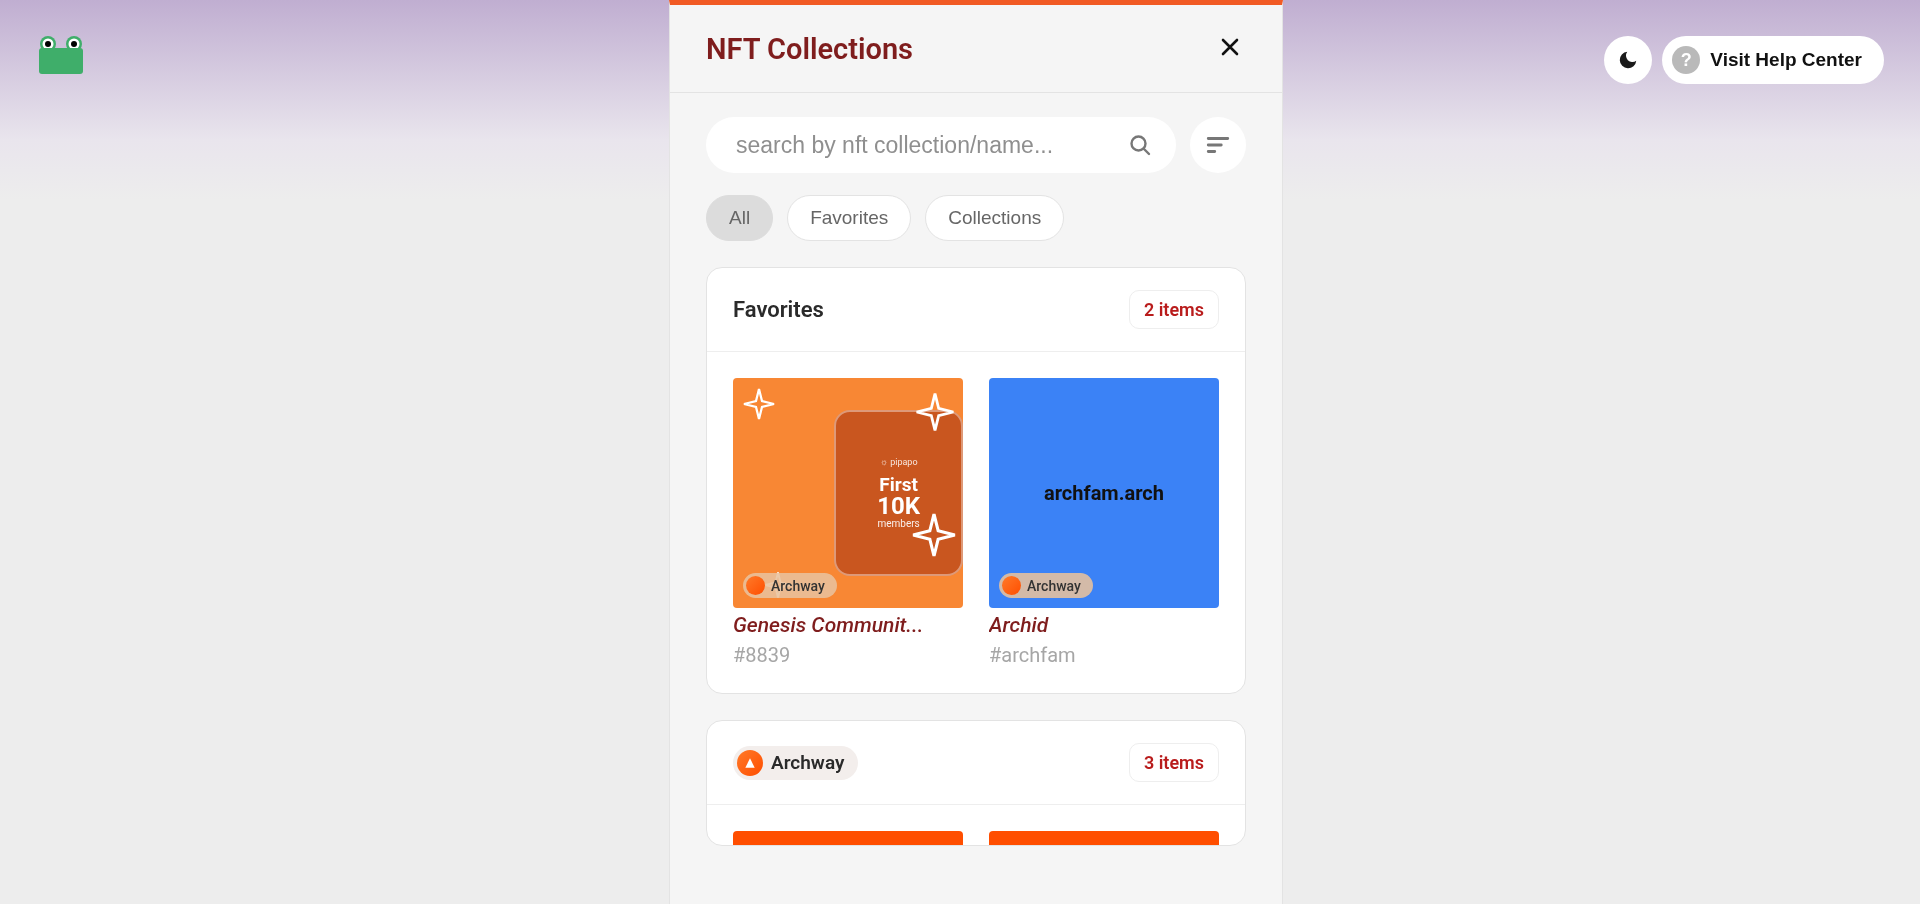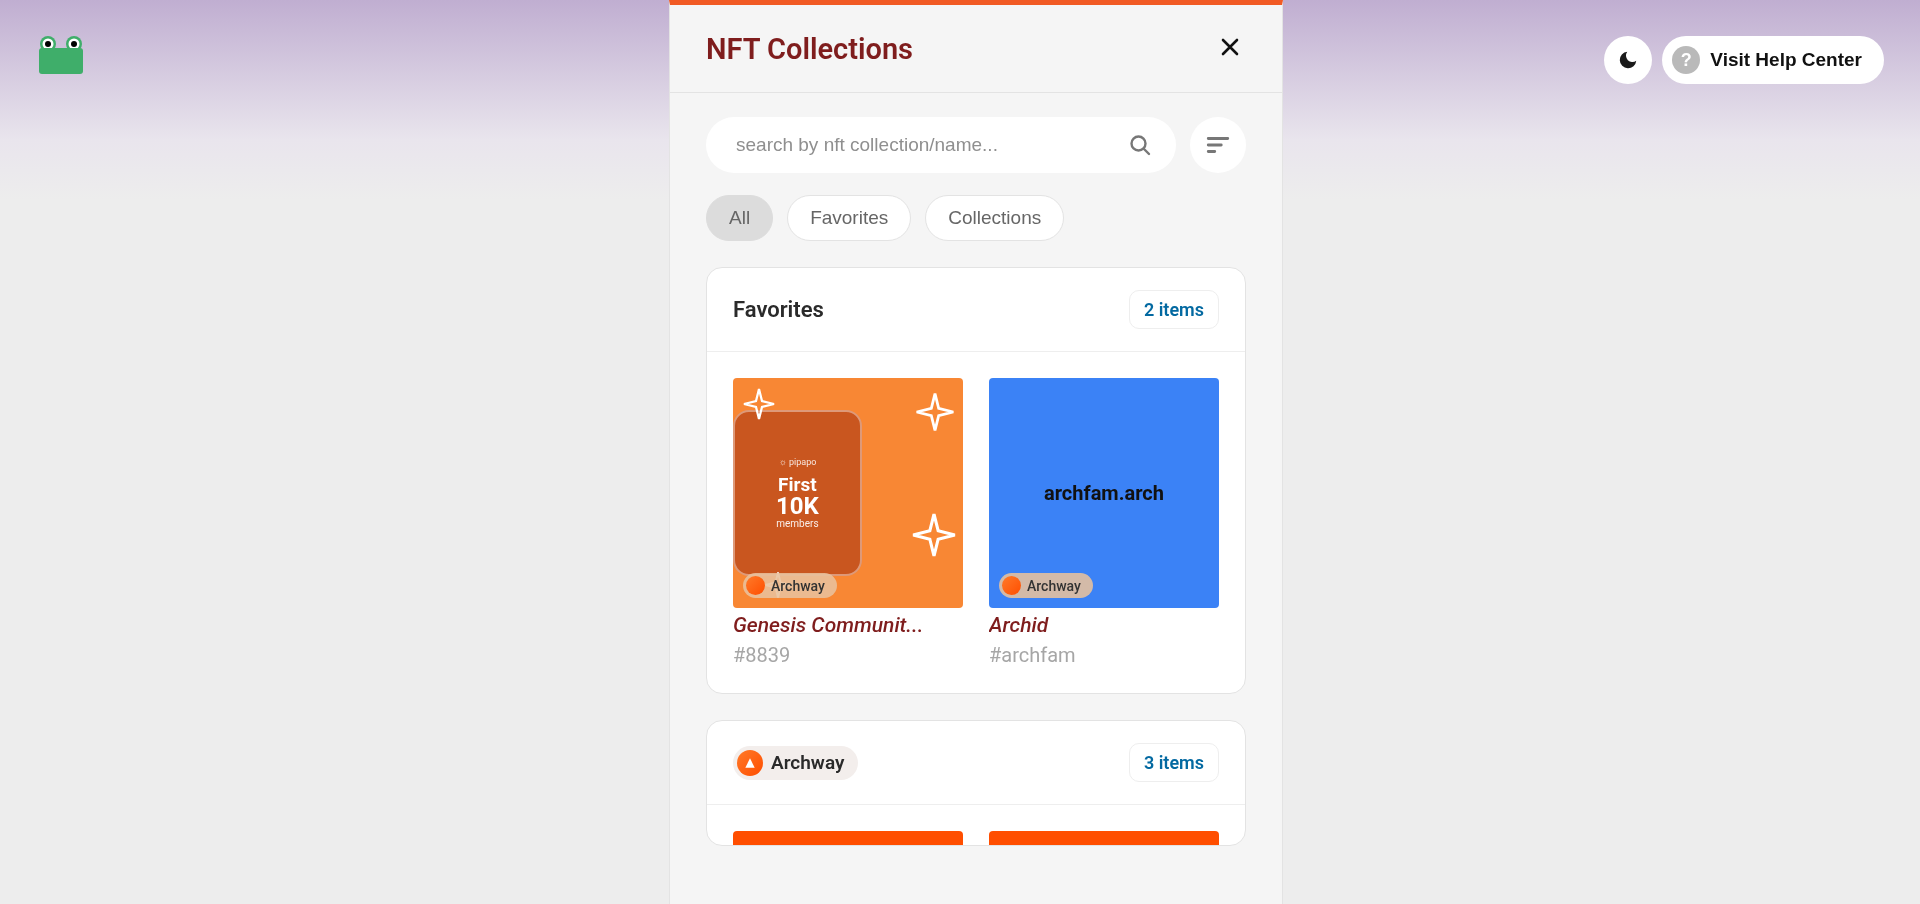--- a/index.html
+++ b/index.html
@@ -117,21 +117,21 @@
     border-radius: 28px;
     height: 56px;
     display: flex;
     align-items: center;
     padding: 0 24px 0 30px;
   }
   .search-input {
     flex: 1;
     border: none;
     outline: none;
-    font-size: 19px;
+    font-size: 23px;
     color: #333;
     background: transparent;
   }
   .search-input::placeholder { color: #8f8f8f; }
   .sort-btn {
     width: 56px;
     height: 56px;
     border-radius: 50%;
     background: #fff;
     border: none;
@@ -202,42 +202,42 @@
     font-size: 19px;
     font-weight: 600;
     color: #2a2a2a;
   }
   .count-badge {
     border: 1px solid #eee;
     border-radius: 10px;
     padding: 8px 14px;
     font-size: 18px;
     font-weight: 600;
-    color: #0369a1;
+    color: #b91c1c;
   }
 
   .grid {
     padding: 26px;
     display: grid;
     grid-template-columns: 1fr 1fr;
     gap: 26px;
   }
   .nft-card { cursor: pointer; }
   .nft-thumb {
     width: 100%;
     aspect-ratio: 1/1;
     border-radius: 4px;
     position: relative;
     overflow: hidden;
   }
   .thumb-genesis {
     background: #f88734;
     display: flex;
     align-items: center;
-    justify-content: flex-start;
+    justify-content: flex-end;
   }
   .genesis-inner {
     width: 56%;
     height: 72%;
     background: #c9561f;
     border: 2px solid rgba(255,255,255,0.4);
     border-radius: 16px;
     display: flex;
     flex-direction: column;
     align-items: center;

